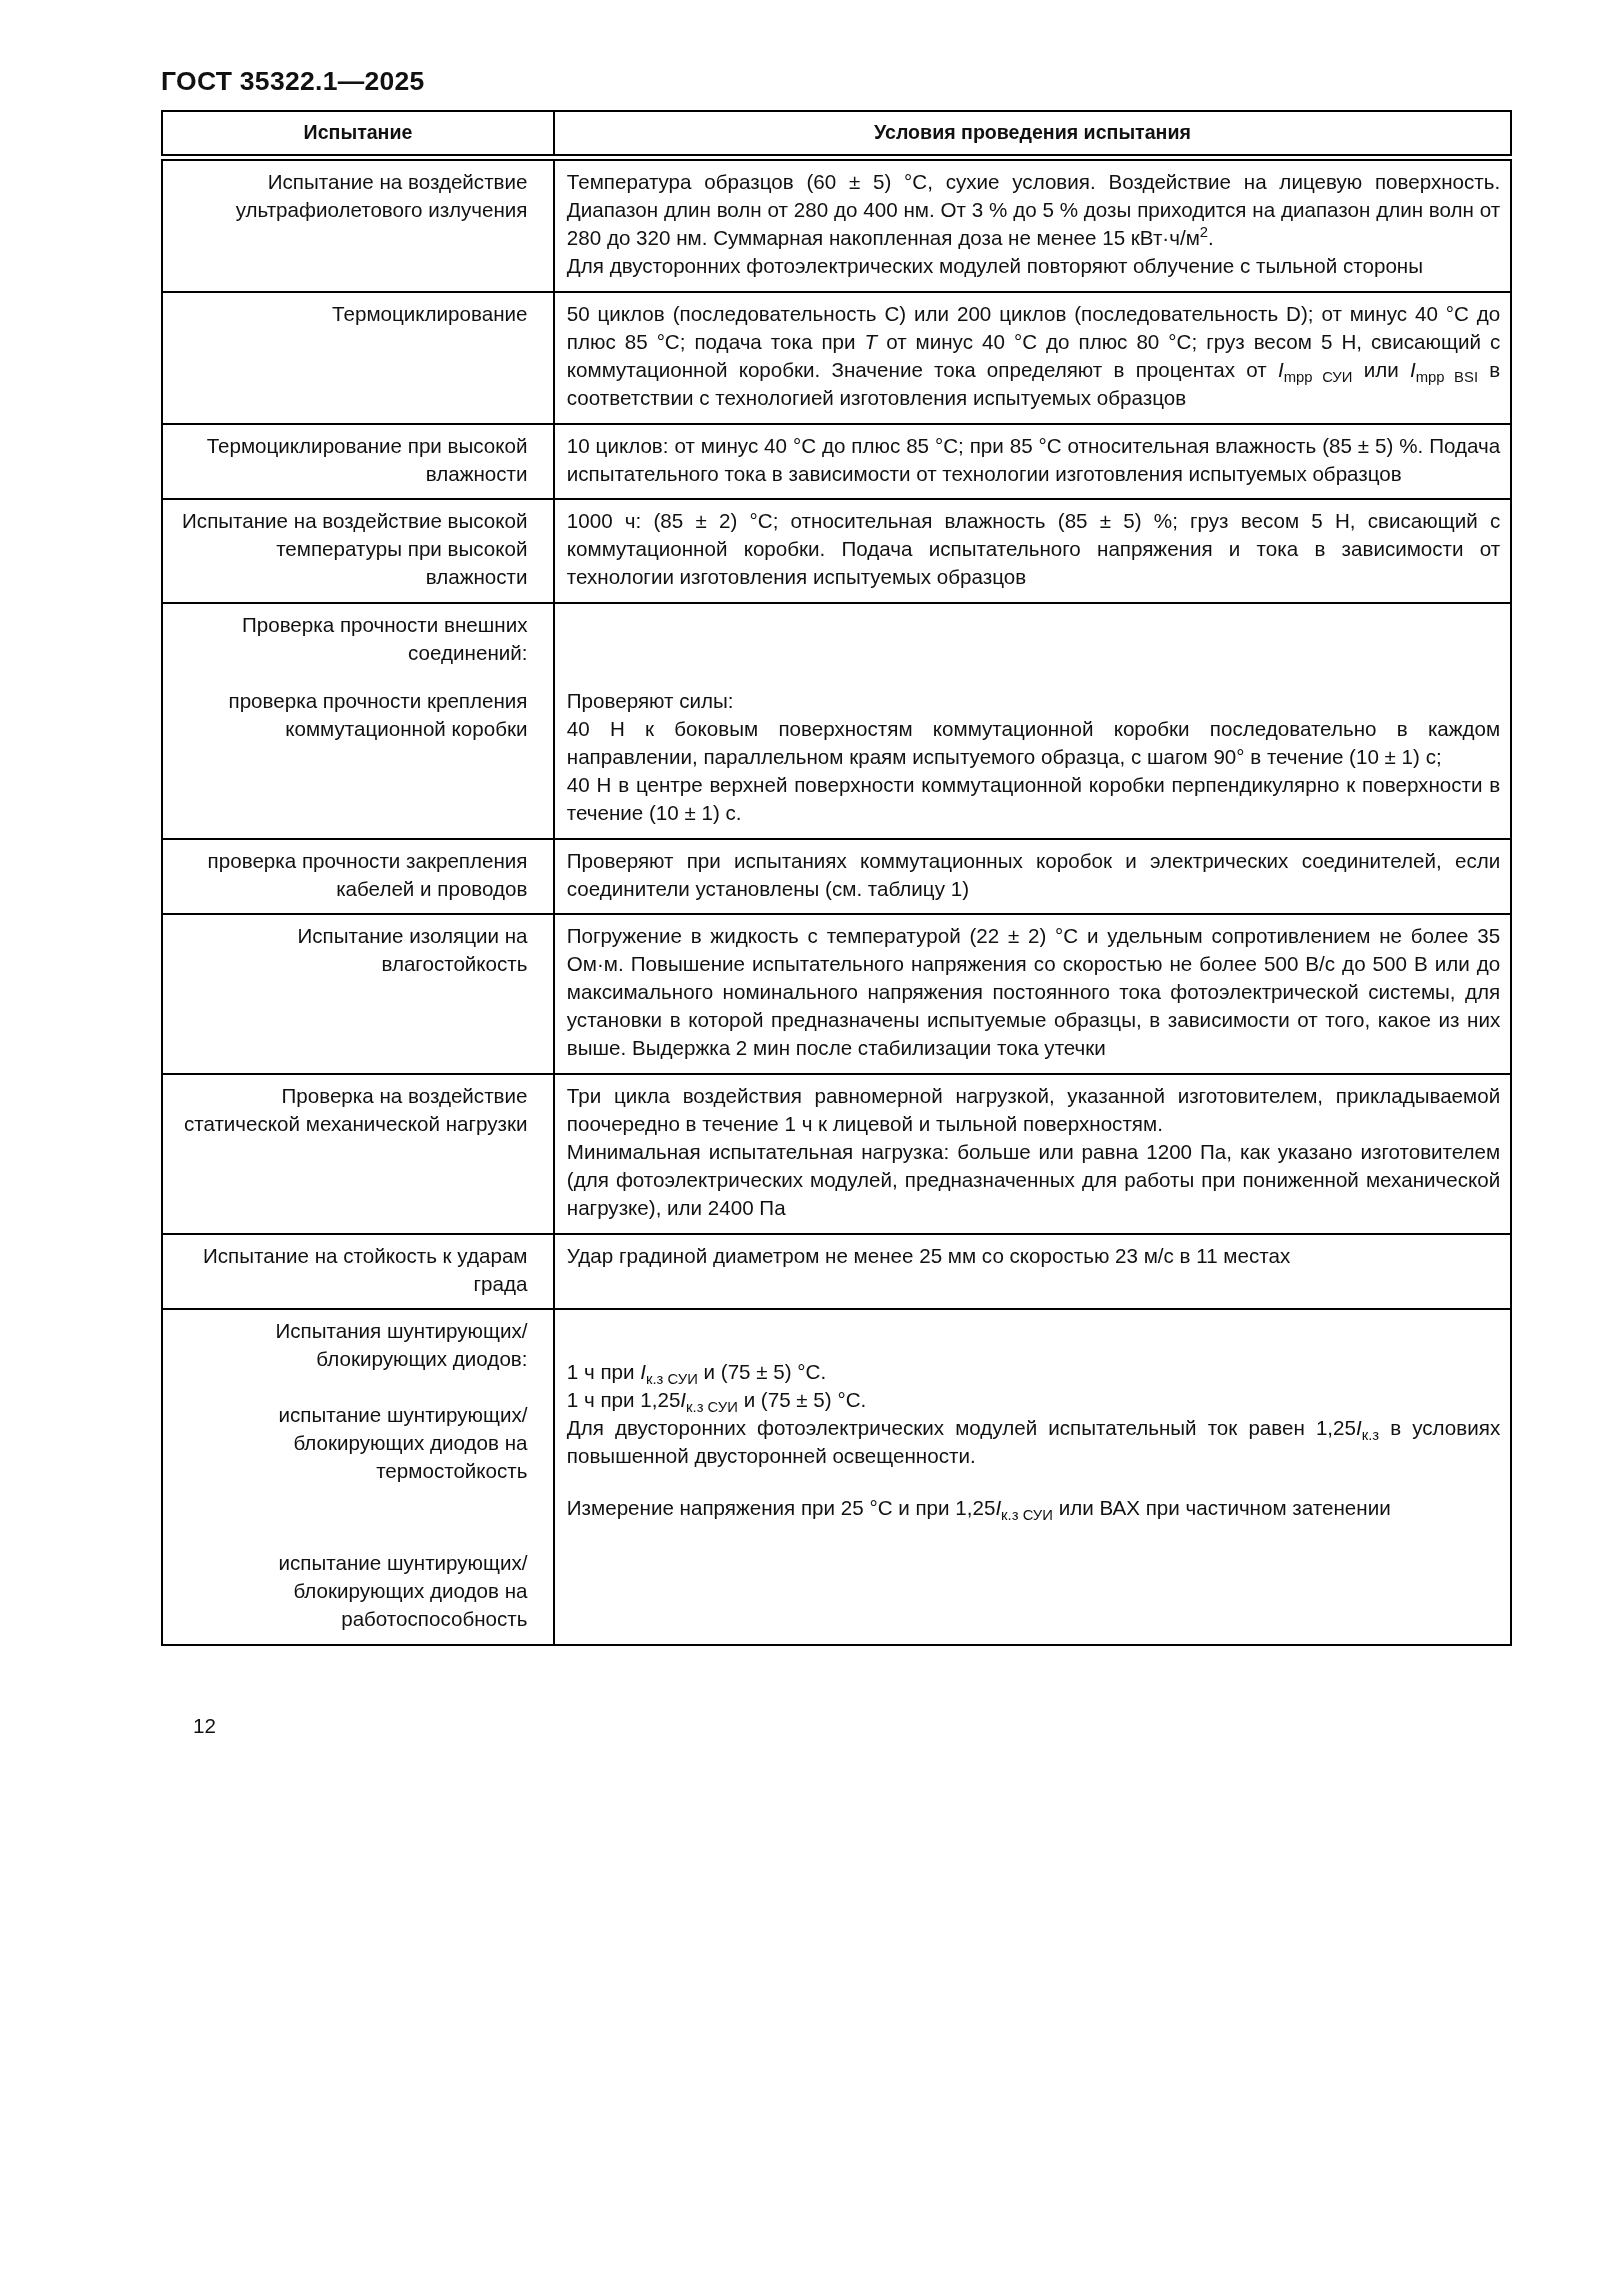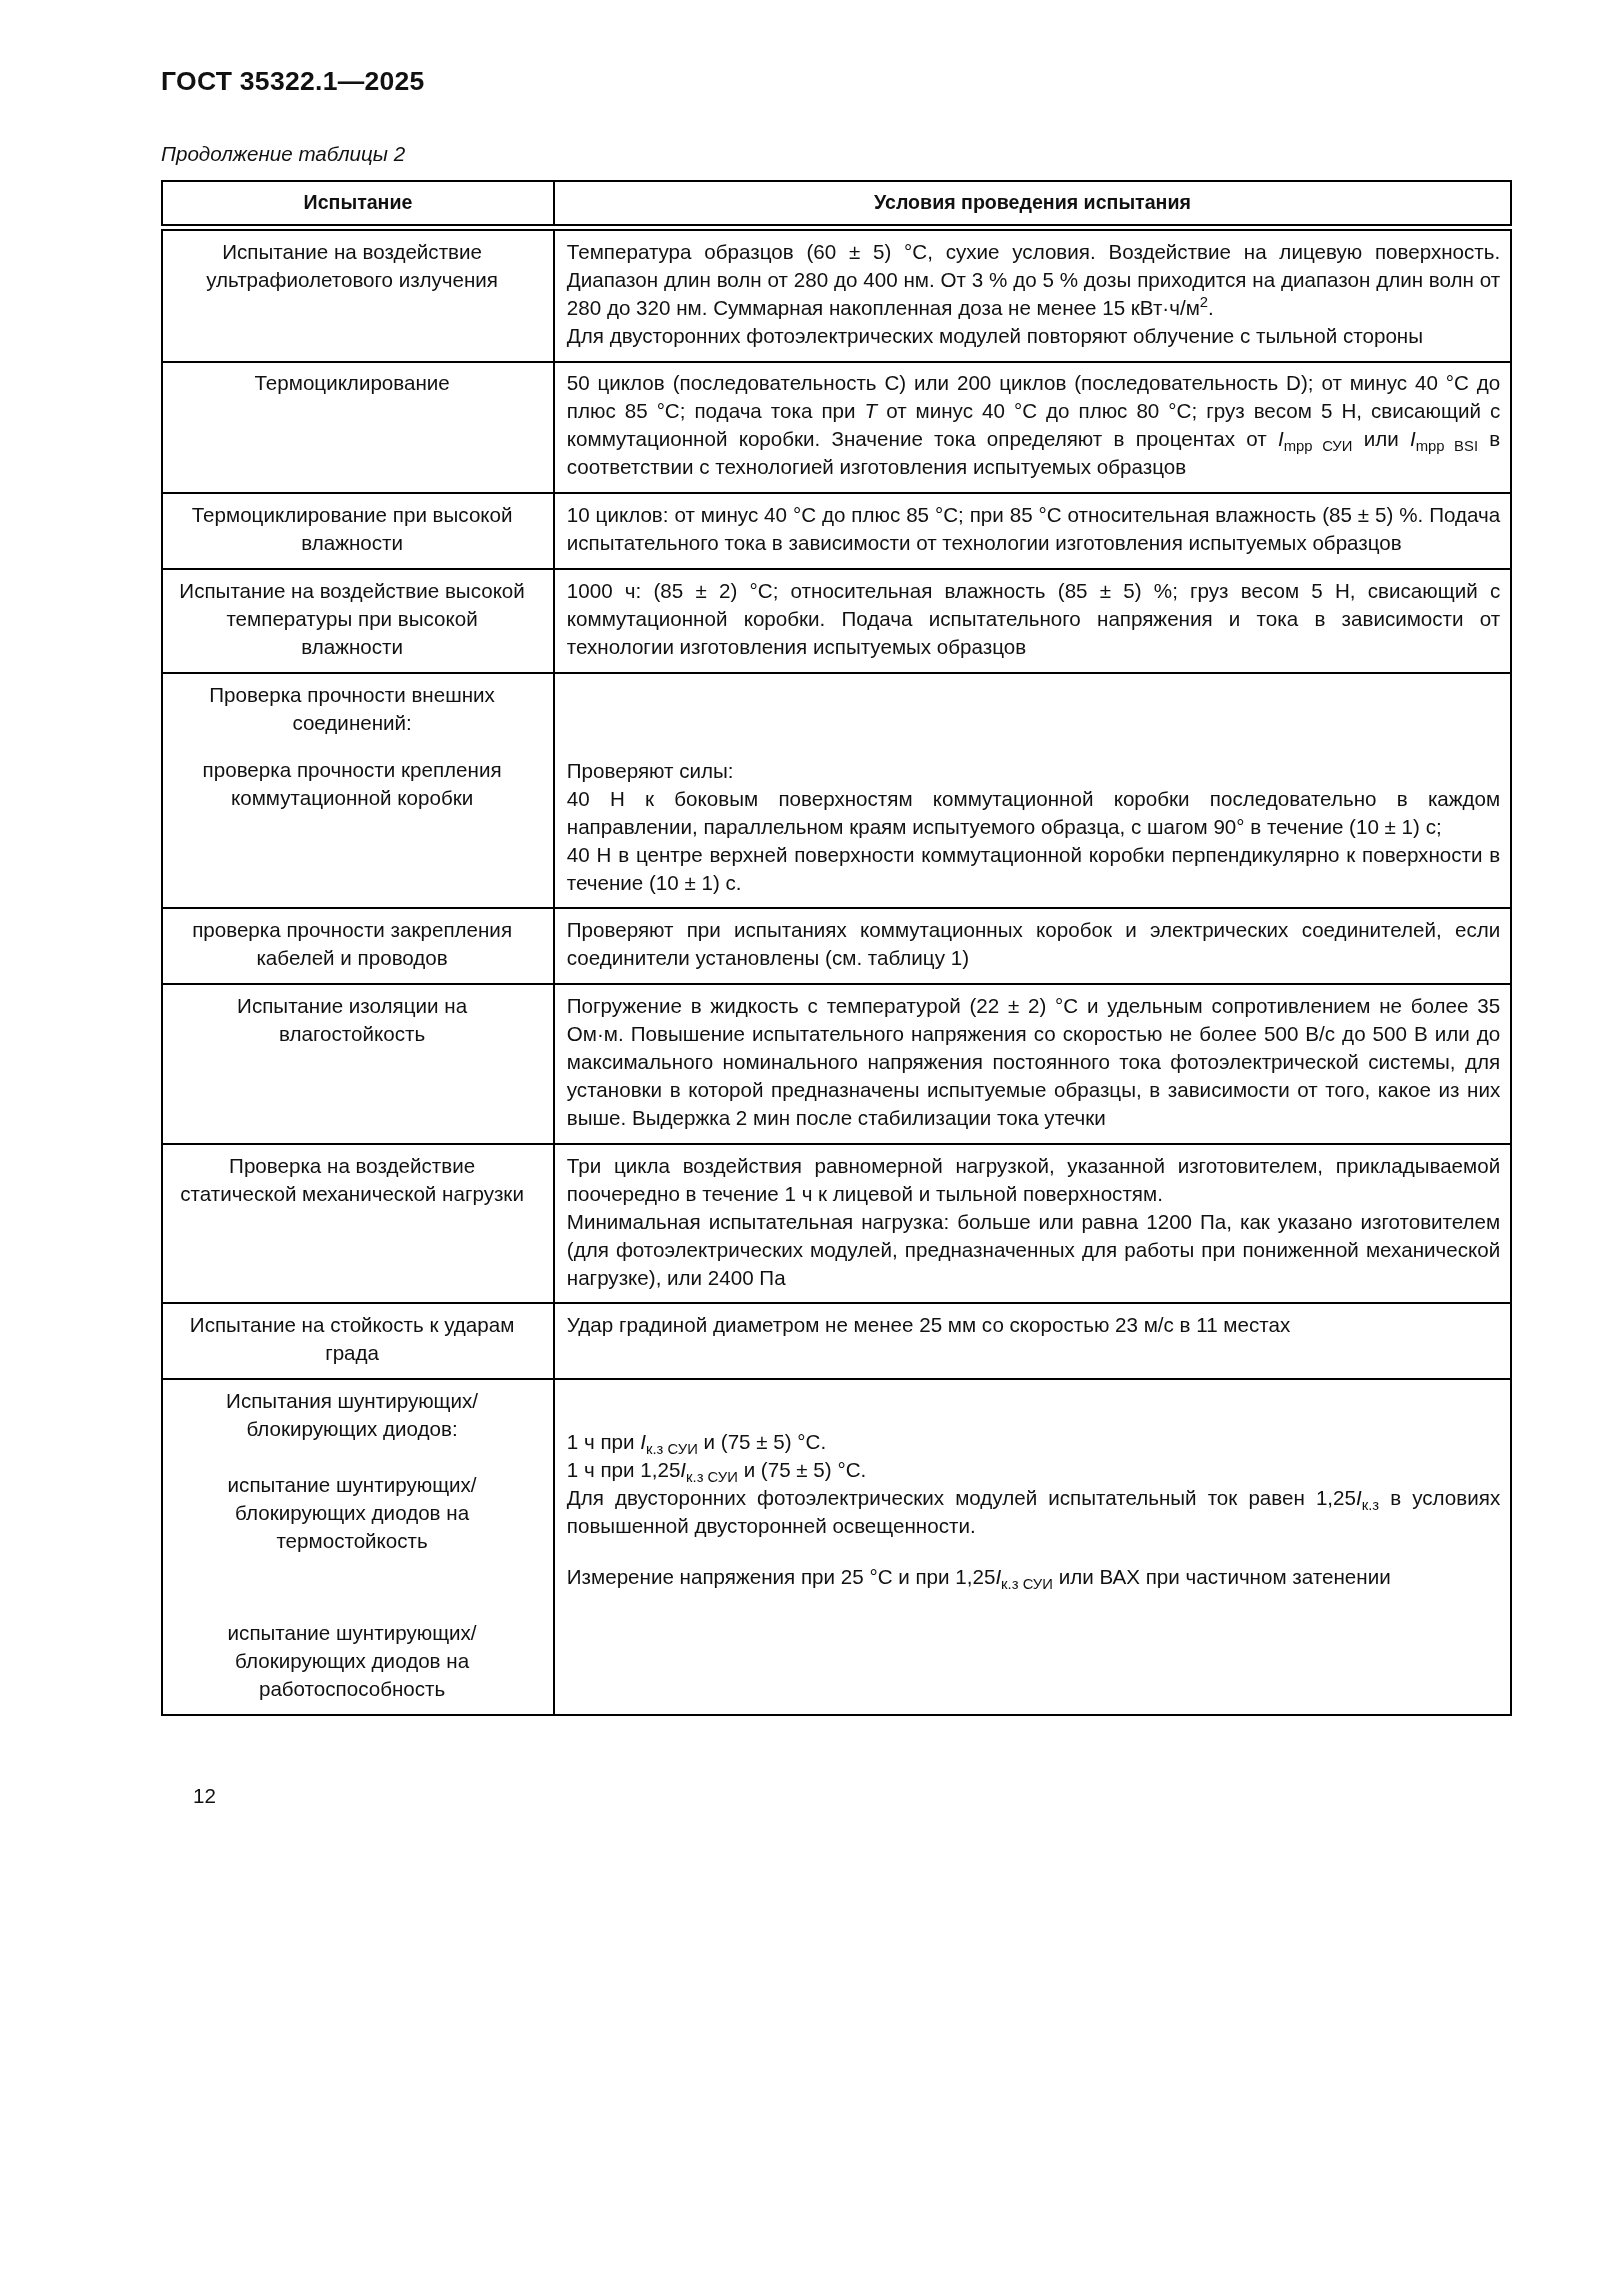--- a/index.html
+++ b/index.html
@@ -52,21 +52,21 @@
     padding: 8.8px 9.8px 9.8px;
     text-align: center;
     vertical-align: middle;
   }
   td {
     border: 2px solid #000;
     vertical-align: top;
     font-size: 20.6px;
     line-height: 28px;
   }
-  td.c-test  { padding: 6.9px 25.5px 10.8px 13.7px; text-align: center; }
+  td.c-test  { padding: 6.9px 25.5px 10.8px 13.7px; text-align: right; }
   td.c-cond  { padding: 6.9px 9.8px 10.8px 11.8px; text-align: justify; }
   .par { margin: 0; }
   sub { font-size: 0.72em; line-height: 0; }
   sup { font-size: 0.72em; line-height: 0; }
   i   { font-style: italic; }
 
   
   .row-connections td.c-test .par + .par { margin-top: 19.6px; }
   .row-connections .cond-block { padding-top: 76px; }
 
@@ -83,21 +83,20 @@
     line-height: 1;
   }
 </style>
 </head>
 <body>
 
 <div class="page">
 
   <div class="gost-header">ГОСТ 35322.1—2025</div>
 
-  <div class="table-caption">Продолжение таблицы 2</div>
 
   <table class="gost-table">
     <colgroup>
       <col class="col-test">
       <col class="col-cond">
     </colgroup>
     <thead>
       <tr>
         <th>Испытание</th>
         <th>Условия проведения испытания</th>

